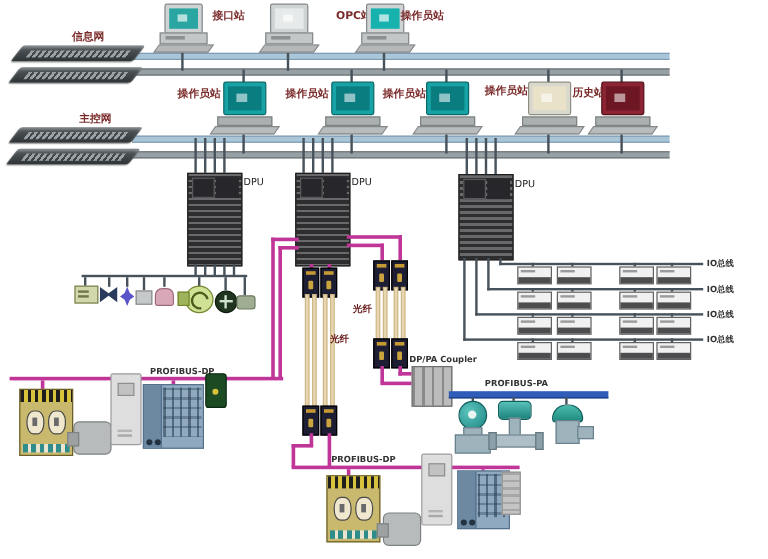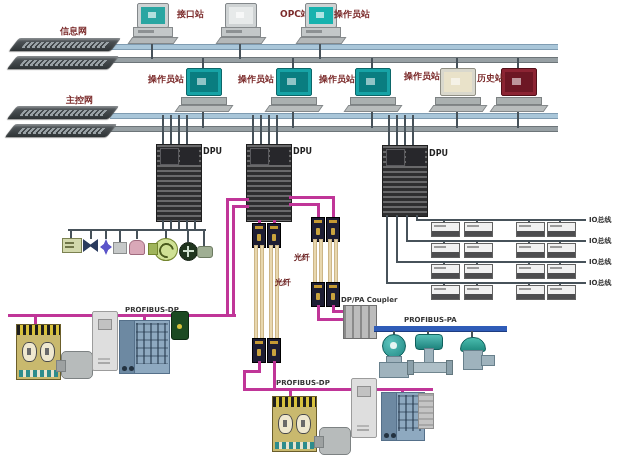--- a/index.html
+++ b/index.html
@@ -1,21 +1,21 @@
 <!DOCTYPE html>
 <html><head>
 <meta charset="utf-8">
 <style>
   html,body{margin:0;padding:0;background:#fff;}
   .stage{position:relative;width:640px;height:466px;background:#ffffff;overflow:hidden;
          font-family:"DejaVu Sans","Liberation Sans",sans-serif;}
   
   .lbl{position:absolute;color:#7b2a2a;font-weight:bold;font-size:9px;line-height:10px;white-space:nowrap;text-align:center;}
   .lbl-sm{position:absolute;color:#333;font-weight:bold;font-size:7px;line-height:8px;white-space:nowrap;}
-  .lbl-dpu{position:absolute;color:#222;font-weight:bold;font-size:8px;line-height:9px;text-align:right;}
+  .lbl-dpu{position:absolute;color:#222;font-weight:normal;font-size:8px;line-height:9px;text-align:right;}
   .lbl-fiber{position:absolute;color:#6b2020;font-weight:bold;font-size:8px;line-height:9px;}
   
   .ln{position:absolute;background:#47525a;}
   .mln{position:absolute;background:#c03598;}
   .fbr{position:absolute;width:2px;background:#e8d7ae;box-shadow:0 0 0 1px #cdb687;}
   .bus-blue{position:absolute;height:4px;background:#a9c6d9;border-top:1px solid #7f9cb2;border-bottom:1px solid #7f9cb2;}
   .bus-gray{position:absolute;height:4px;background:#97a0a4;border-top:1px solid #6d7579;border-bottom:1px solid #6d7579;}
   .pa-bus{position:absolute;height:5px;background:#2f5cb8;border-bottom:1px solid #1d3c80;}
   
   .sw{position:absolute;width:102px;height:13px;background:linear-gradient(#565c60,#2e3335);

